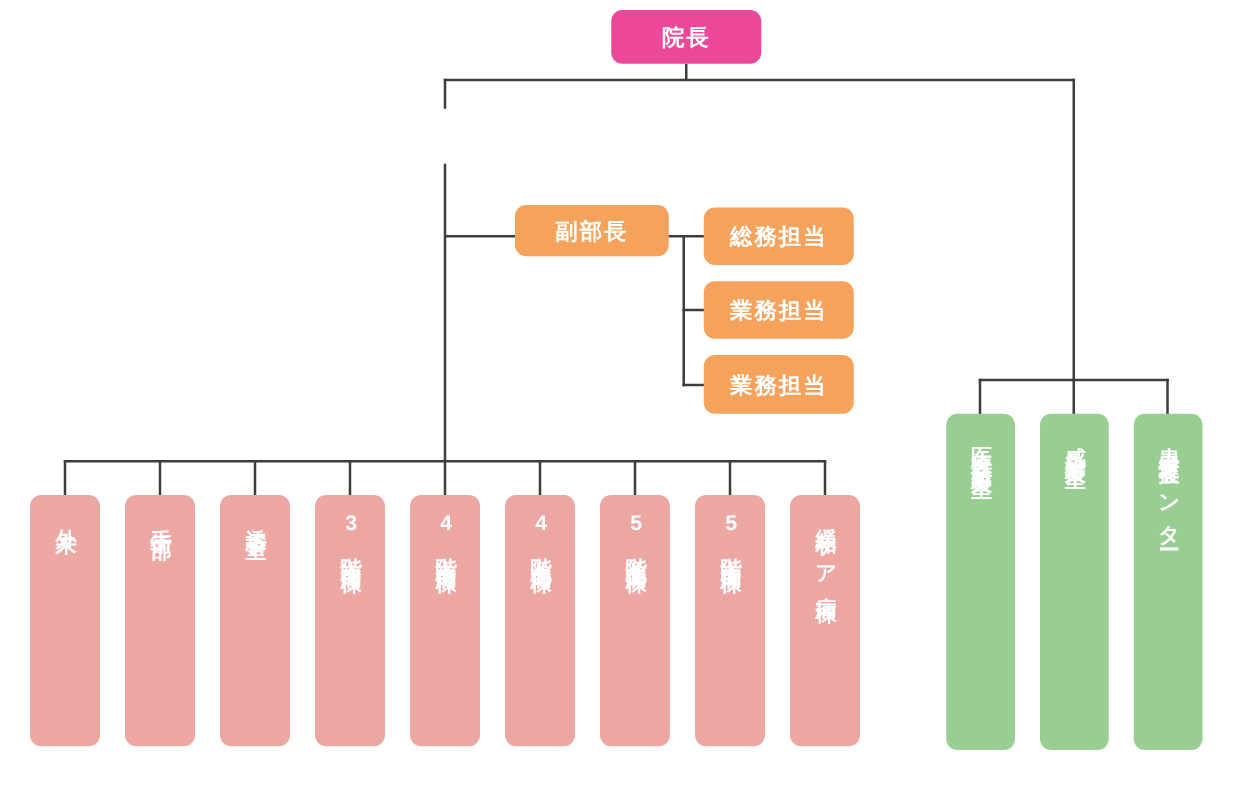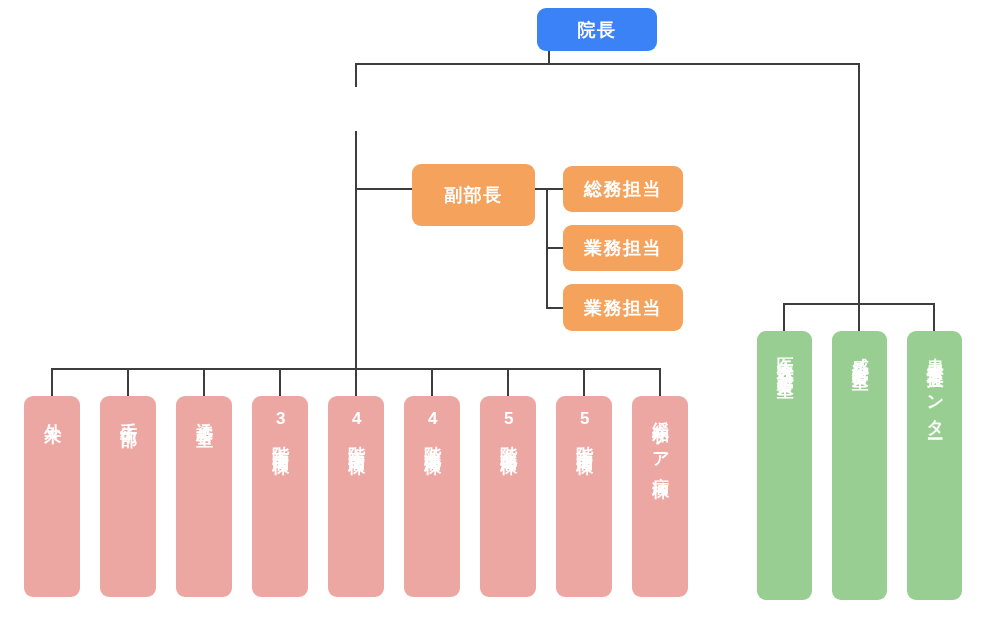--- a/index.html
+++ b/index.html
@@ -12,21 +12,21 @@
     display:flex; align-items:center; justify-content:center; box-sizing:border-box;
   }
   .hbox { font-size:18px; letter-spacing:1.5px; }
   .hbox.big { font-size:19px; }
   .vbox { align-items:flex-start; padding-top:13px; }
   .vbox span {
     writing-mode:vertical-rl; font-size:17px; line-height:1.1;
     letter-spacing:4px; font-weight:700;
   }
   .upright span { text-orientation:upright; }
-  .teal   { background:#3b82f6;margin-left:48px; }
+  .teal   { background:#ec4899; }
   .salmon { background:#df6b5a; }
   .orange { background:#f5a25d; }
   .pink   { background:#eda7a3; }
   .green  { background:#99ce92; }
   .line { position:absolute; background:#3d3d3d; }
   .hl { height:2px; }
   .vl { width:2px; }
 </style>
 </head>
 <body>
@@ -55,21 +55,21 @@
   <div class="line vl" style="left:659px;top:368px;height:29px;"></div>
   <div class="line vl" style="left:858px;top:63px;height:241px;"></div>
   <div class="line hl" style="left:783px;top:303px;width:152px;"></div>
   <div class="line vl" style="left:783px;top:303px;height:29px;"></div>
   <div class="line vl" style="left:858px;top:303px;height:29px;"></div>
   <div class="line vl" style="left:933px;top:303px;height:29px;"></div>
 
   <div class="box hbox teal" style="left:489px;top:8px;width:120px;height:43px;">院長</div>
 
 
-  <div class="box hbox orange" style="left:412px;top:164px;width:123px;height:62px;">副部長</div>
+  <div class="box hbox orange" style="left:412px;top:164px;width:123px;height:41px;">副部長</div>
 
   <div class="box hbox orange" style="left:563px;top:166px;width:120px;height:46px;">総務担当</div>
   <div class="box hbox orange" style="left:563px;top:225px;width:120px;height:46px;">業務担当</div>
   <div class="box hbox orange" style="left:563px;top:284px;width:120px;height:47px;">業務担当</div>
 
   <div class="box vbox pink upright" style="left:24px;top:396px;width:56px;height:201px;">
     <span>外来</span>
   </div>
   <div class="box vbox pink upright" style="left:100px;top:396px;width:56px;height:201px;">
     <span>手術部</span>

